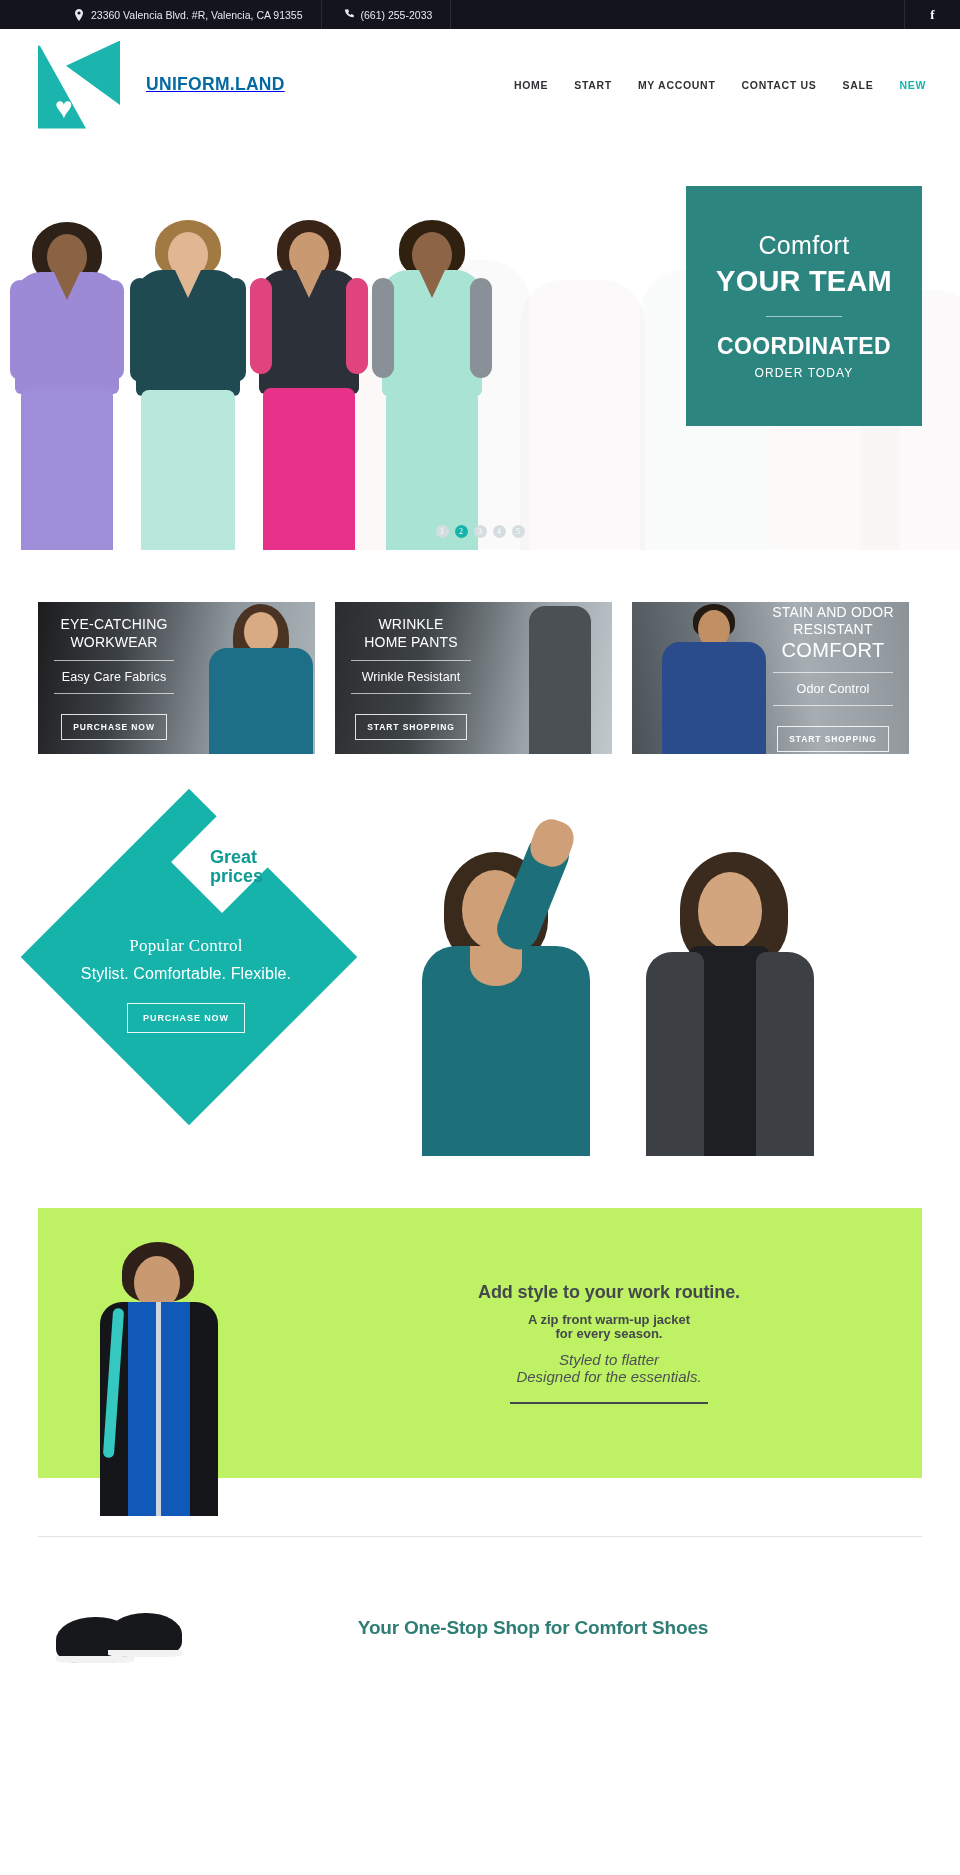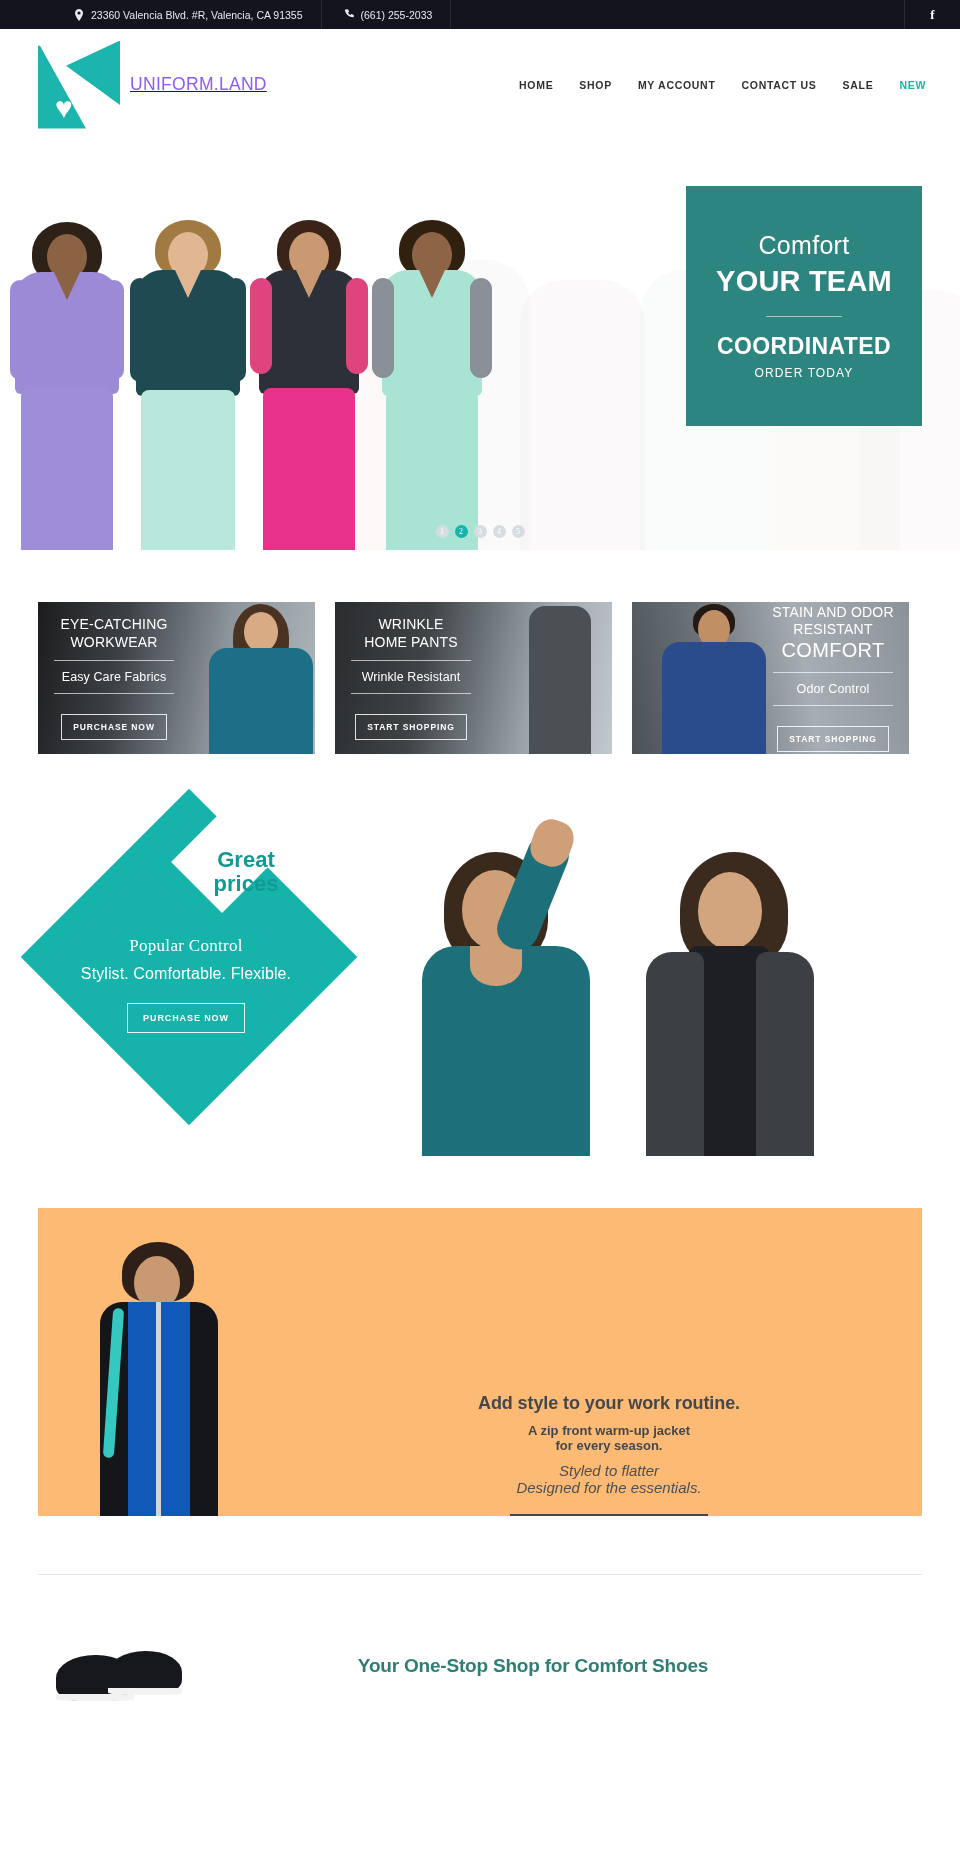--- a/index.html
+++ b/index.html
@@ -42,22 +42,22 @@
   .logo-mark .lm-right {
     position: absolute; left: 28px; top: 0; width: 54px; height: 70px;
     background: #1bb5ad;
     clip-path: polygon(100% 0, 100% 92%, 0 36%);
   }
   .logo-mark .lm-heart {
     position: absolute; left: 11px; bottom: 6px; width: 30px; height: 28px;
     color: #fff; font-size: 30px; line-height: 26px; text-align: center;
   }
   .brand-name {
-    font-size: 17.5px; font-weight: normal; letter-spacing: .3px;
-    color: #8b5cf6; margin-left: 4px;
+    font-size: 17.5px; font-weight: bold; letter-spacing: .3px;
+    color: #0369a1; margin-left: 20px;
   }
   .mainnav { margin-left: auto; padding-right: 34px; display: flex; align-items: center; gap: 26px; }
   .nav-link {
     font-size: 10.5px; font-weight: bold; letter-spacing: .7px;
     color: #2f3033; text-decoration: none; white-space: nowrap;
   }
   .nav-link.active { color: #17b4ac; }
 
   
   .hero { position: relative; height: 410px; overflow: hidden; background: #fff; }
@@ -145,42 +145,42 @@
   .diamond-wrap { position: absolute; left: 36px; top: 10px; width: 300px; height: 300px; }
   .diamond {
     position: absolute; left: 34px; top: 32px; width: 238px; height: 238px;
     background: #16b3ab; transform: rotate(45deg);
   }
   .diamond-notch {
     position: absolute; left: 150px; top: 20px; width: 72px; height: 72px;
     background: #fff; transform: rotate(45deg);
   }
   .great {
-    position: absolute; left: 160px; top: 42px; width: 100px;
-    color: #0f9a93; font-size: 22px; font-weight: bold; line-height: 1.08;
-    text-align: center; z-index: 4;
+    position: absolute; left: 174px; top: 42px; width: 100px;
+    color: #0f9a93; font-size: 18px; font-weight: bold; line-height: 1.08;
+    z-index: 4;
   }
   .diamond-content {
     position: absolute; left: 0; top: 130px; width: 300px;
     text-align: center; color: #fff; z-index: 4;
   }
   .d-brands { font-size: 17px; font-family: "Liberation Serif", serif; letter-spacing: .3px; }
   .d-tag { font-size: 16px; font-weight: 300; margin-top: 9px; letter-spacing: .1px; }
   .d-btn {
     margin-top: 20px; display: inline-block;
     border: 1px solid rgba(255,255,255,.9); color: #fff; background: transparent;
     font-size: 9px; font-weight: bold; letter-spacing: .9px; padding: 9px 15px;
     cursor: pointer; font-family: inherit;
   }
   .dia-photo { position: absolute; left: 340px; top: 0; right: 0; bottom: 0; overflow: hidden; }
 
   
   .jacket {
-    margin: 52px 38px 0; height: 308px; background: #fdba74;
-    position: relative; display: flex; align-items: flex-end;
+    margin: 52px 38px 0; height: 270px; background: #bef264;
+    position: relative; display: flex; align-items: center;
   }
   .jk-photo { position: relative; width: 300px; height: 100%; }
   .jk-text { flex: 1; text-align: center; padding-right: 42px; color: #44484c; }
   .jk-1 { font-size: 18px; font-weight: bold; letter-spacing: -.1px; }
   .jk-2 { font-size: 13px; font-weight: bold; line-height: 1.12; margin-top: 10px; }
   .jk-3 { font-size: 15px; font-style: italic; font-weight: 300; line-height: 1.12; margin-top: 10px; color: #4c5054; }
   .jk-rule { width: 198px; height: 2px; background: #44484c; margin: 17px auto 0; }
 
   
   .divider { margin: 58px 38px 0; height: 1px; background: #e2e4e6; }
@@ -224,21 +224,21 @@
   <a class="brand" href="#">
     <span class="logo-mark">
       <span class="lm-left"></span>
       <span class="lm-right"></span>
       <span class="lm-heart">♥</span>
     </span>
     <span class="brand-name">UNIFORM.LAND</span>
   </a>
   <nav class="mainnav">
     <a class="nav-link" href="#">HOME</a>
-    <a class="nav-link" href="#">SHOP</a>
+    <a class="nav-link" href="#">START</a>
     <a class="nav-link" href="#">MY ACCOUNT</a>
     <a class="nav-link" href="#">CONTACT US</a>
     <a class="nav-link" href="#">SALE</a>
     <a class="nav-link active" href="#">NEW</a>
   </nav>
 </div>
 
 <div class="hero">
   <div class="hero-photos">
 

